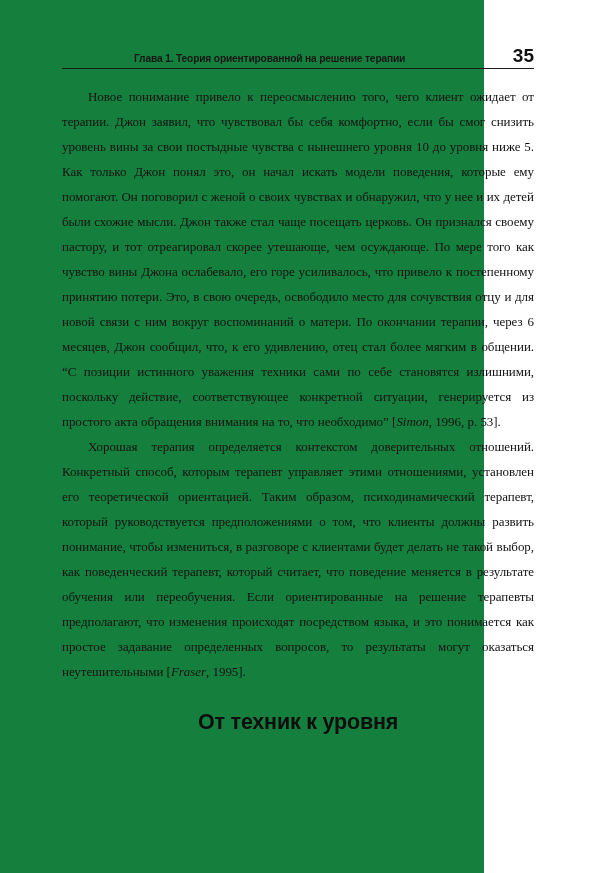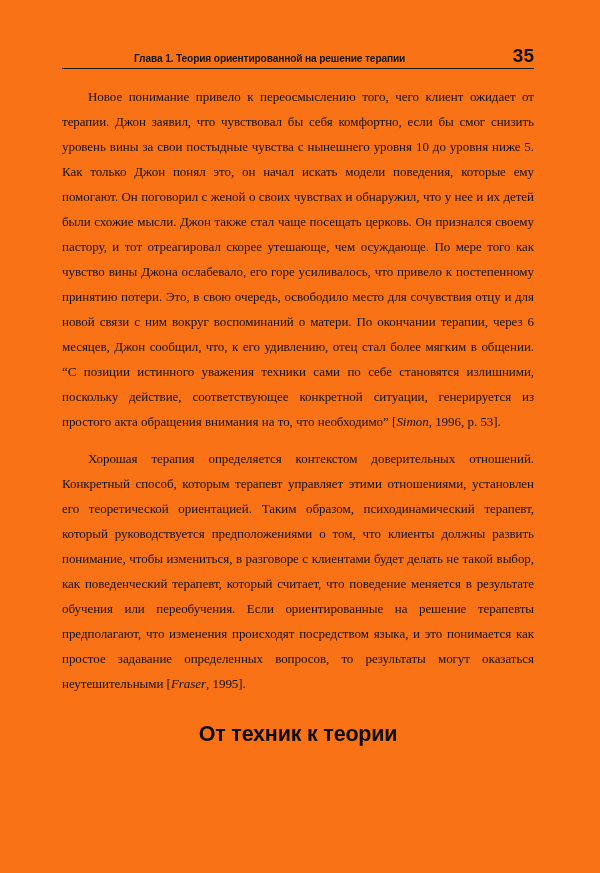--- a/index.html
+++ b/index.html
@@ -13,23 +13,23 @@
     overflow: hidden;
     font-family: "Liberation Serif", "DejaVu Serif", serif;
     color: #111111;
     position: relative;
   }
 
   .page {
     position: absolute;
     left: 0;
     top: 0;
-    width: 600px;
+    width: 484px;
     height: 873px;
-    background: #f97316;
+    background: #15803d;
   }
 
   
   .header-block {
     position: absolute;
     left: 62px;
     top: 46px;
     width: 472px;
   }
   .header-row {
@@ -73,21 +73,21 @@
     font-size: 13px;
     line-height: 25.0px;
     text-align: justify;
     text-align-last: left;
     text-indent: 26px;
     letter-spacing: -0.05px;
     word-spacing: 0.1px;
     hyphens: manual;
   }
   p.para + p.para {
-    margin-top: 12px;
+    margin-top: 0;
     font-family: Liberation Serif, serif;
   }
   .cite {
     font-style: italic;
   }
 
   
   h2.section-heading {
     margin: 0;
     padding: 0;
@@ -120,19 +120,19 @@
     <div class="header-rule"></div>
   </div>
 
   <div class="body-block">
 
     <p class="para"><span>Новое понимание привело к переосмыслению того, чего клиент ожидает от терапии. Джон заявил, что чувствовал бы себя комфортно, если бы смог снизить уровень вины за свои постыдные чувства с нынешнего уровня 10 до уровня ниже 5. Как только Джон понял это, он начал искать модели поведения, которые ему помогают. Он поговорил с женой о своих чувствах и обнаружил, что у нее и их детей были схожие мысли. Джон также стал чаще посещать церковь. Он признался своему пастору, и тот отреагировал скорее утешающе, чем осуждающе. По мере того как чувство вины Джона ослабевало, его горе усиливалось, что привело к постепенному принятию потери. Это, в свою очередь, освободило место для сочувствия отцу и для новой связи с ним вокруг воспоминаний о матери. По окончании терапии, через 6 месяцев, Джон сообщил, что, к его удивлению, отец стал более мягким в общении. “С позиции истинного уважения техники сами по себе становятся излишними, поскольку действие, соответствующее конкретной ситуации, генерируется из простого акта обращения внимания на то, что необходимо” [</span><span class="cite">Simon</span><span>, 1996, p. 53].</span></p>
 
     <p class="para"><span>Хорошая терапия определяется контекстом доверительных отношений. Конкретный способ, которым терапевт управляет этими отношениями, установлен его теоретической ориентацией. Таким образом, психодинамический терапевт, который руководствуется предположениями о том, что клиенты должны развить понимание, чтобы измениться, в разговоре с клиентами будет делать не такой выбор, как поведенческий терапевт, который считает, что поведение меняется в результате обучения или переобучения. Если ориентированные на решение терапевты предполагают, что изменения происходят посредством языка, и это понимается как простое задавание определенных вопросов, то результаты могут оказаться неутешительными [</span><span class="cite">Fraser</span><span>, 1995].</span></p>
 
     <div class="heading-wrap">
-      <h2 class="section-heading">От техник к теории</h2>
+      <h2 class="section-heading">От техник к уровня</h2>
     </div>
 
     <div class="tail-gap"></div>
   </div>
 
 </div>
 
 </body></html>

